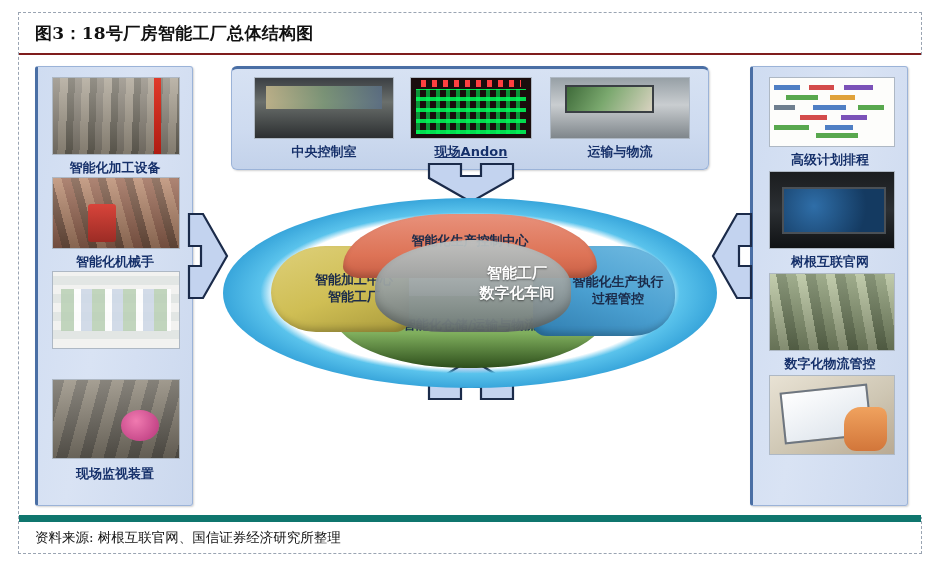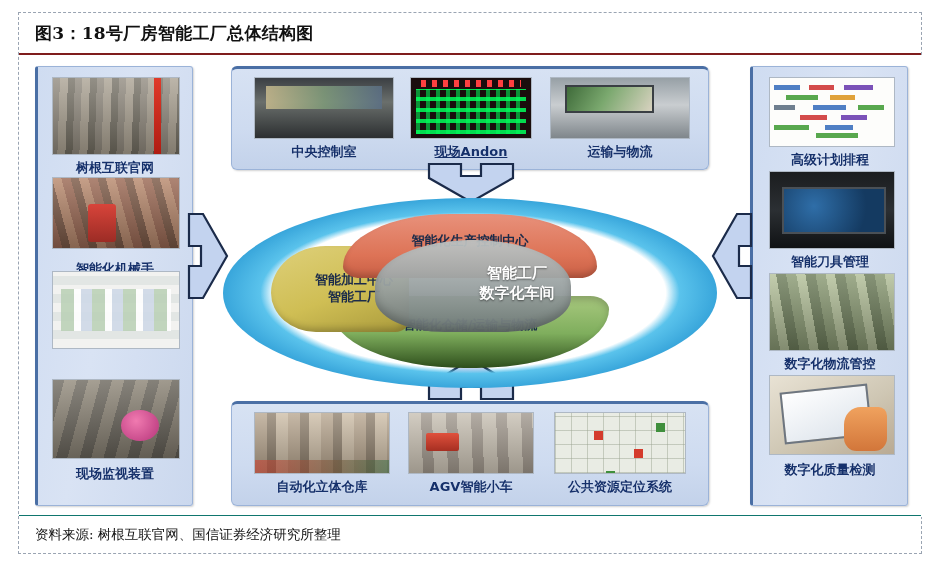--- a/index.html
+++ b/index.html
@@ -28,21 +28,21 @@
   .fig-title {
     padding-left: 16px;
     font-family: "DejaVu Serif", "Liberation Serif", serif;
     font-size: 17px; font-weight: bold; color: #111;
     letter-spacing: 0.3px;
   }
 
   .source-bar {
     position: absolute; left: 0; bottom: 0;
     width: 100%; height: 38px;
-    border-top: 1px solid #0f766e;
+    border-top: 7px solid #0f766e;
     display: flex; align-items: center;
   }
   .source-text {
     padding-left: 16px;
     font-family: "DejaVu Serif", "Liberation Serif", serif;
     font-size: 13.5px; color: #111;
   }
 
   
   .canvas {
@@ -317,26 +317,26 @@
     <div class="fig-title">图3：18号厂房智能工厂总体结构图</div>
   </div>
 
   <div class="canvas">
 
     <div class="panel panel-left">
 
       <div class="cell" style="left:14px; top:10px; width:128px; height:78px;">
         <div class="thumb t-machine"></div>
       </div>
-      <div class="cap" style="left:0; top:92px;">树根互联官网</div>
+      <div class="cap" style="left:0; top:92px;">智能化加工设备</div>
 
       <div class="cell" style="left:14px; top:110px; width:128px; height:72px;">
         <div class="thumb t-robot"></div>
       </div>
-      <div class="cap" style="left:0; top:193px;">智能化机械手</div>
+      <div class="cap" style="left:0; top:186px;">智能化机械手</div>
 
       <div class="cell" style="left:14px; top:204px; width:128px; height:78px;">
         <div class="thumb t-dnc"></div>
       </div>
 
       <div class="cell" style="left:14px; top:312px; width:128px; height:80px;">
         <div class="thumb t-tool"></div>
       </div>
       <div class="cap" style="left:0; top:398px;">现场监视装置</div>
 
@@ -345,31 +345,30 @@
     <div class="panel panel-right">
 
       <div class="cell" style="left:16px; top:10px; width:126px; height:70px;">
         <div class="thumb t-gantt"></div>
       </div>
       <div class="cap" style="left:0; top:84px;">高级计划排程</div>
 
       <div class="cell" style="left:16px; top:104px; width:126px; height:78px;">
         <div class="thumb t-screen"></div>
       </div>
-      <div class="cap" style="left:0; top:186px;">智能刀具管理</div>
+      <div class="cap" style="left:0; top:186px;">树根互联官网</div>
 
       <div class="cell" style="left:16px; top:206px; width:126px; height:78px;">
         <div class="thumb t-logistics"></div>
       </div>
       <div class="cap" style="left:0; top:288px;">数字化物流管控</div>
 
       <div class="cell" style="left:16px; top:308px; width:126px; height:80px;">
         <div class="thumb t-quality"></div>
       </div>
-      <div class="cap" style="left:0; top:394px;">数字化质量检测</div>
 
     </div>
 
     <div class="panel horiz panel-top">
 
       <div class="cell" style="left:22px; top:8px; width:140px; height:62px;">
         <div class="thumb t-control"></div>
       </div>
       <div class="cap" style="left:22px; top:74px; width:140px;">中央控制室</div>
 
@@ -378,38 +377,20 @@
       </div>
       <div class="cap" style="left:168px; top:74px; width:142px;text-decoration:underline;">现场Andon</div>
 
       <div class="cell" style="left:318px; top:8px; width:140px; height:62px;">
         <div class="thumb t-monitor"></div>
       </div>
       <div class="cap" style="left:318px; top:74px; width:140px;">运输与物流</div>
 
     </div>
 
-    <div class="panel horiz panel-bottom">
-
-      <div class="cell" style="left:22px; top:8px; width:136px; height:62px;">
-        <div class="thumb t-warehouse"></div>
-      </div>
-      <div class="cap" style="left:16px; top:74px; width:148px;">自动化立体仓库</div>
-
-      <div class="cell" style="left:176px; top:8px; width:126px; height:62px;">
-        <div class="thumb t-agv"></div>
-      </div>
-      <div class="cap" style="left:170px; top:74px; width:138px;">AGV智能小车</div>
-
-      <div class="cell" style="left:322px; top:8px; width:132px; height:62px;">
-        <div class="thumb t-map"></div>
-      </div>
-      <div class="cap" style="left:310px; top:74px; width:156px;">公共资源定位系统</div>
-
-    </div>
 
     <svg class="arrow" style="left:404px; top:106px;" width="96" height="42" viewBox="0 0 96 42">
       <polygon points="6,2 38,2 38,14 58,14 58,2 90,2 90,16 48,40 6,16" fill="#c3d3ef" stroke="#1b2b4a" stroke-width="2.2"></polygon>
     </svg>
 
     <svg class="arrow" style="left:404px; top:301px;" width="96" height="44" viewBox="0 0 96 44">
       <polygon points="48,2 90,28 90,42 58,42 58,30 38,30 38,42 6,42 6,28" fill="#c3d3ef" stroke="#1b2b4a" stroke-width="2.2"></polygon>
     </svg>
 
     <svg class="arrow" style="left:168px; top:152px;" width="44" height="96" viewBox="0 0 44 96">
@@ -428,20 +409,26 @@
         <span>智能化仓储/运输与物流</span>
       </div>
 
       <div class="seg seg-left">
         <span>
           <span>智能加工中心</span><br>
           <span>智能工厂</span>
         </span>
       </div>
 
+      <div class="seg seg-right">
+        <span>
+          <span>智能化生产执行</span><br>
+          <span>过程管控</span>
+        </span>
+      </div>
 
       <div class="seg seg-top">
         <span>智能化生产控制中心</span>
       </div>
 
       <div class="seg seg-center">
         <span>
           <span>智能工厂</span><br>
           <span>数字化车间</span>
         </span>

